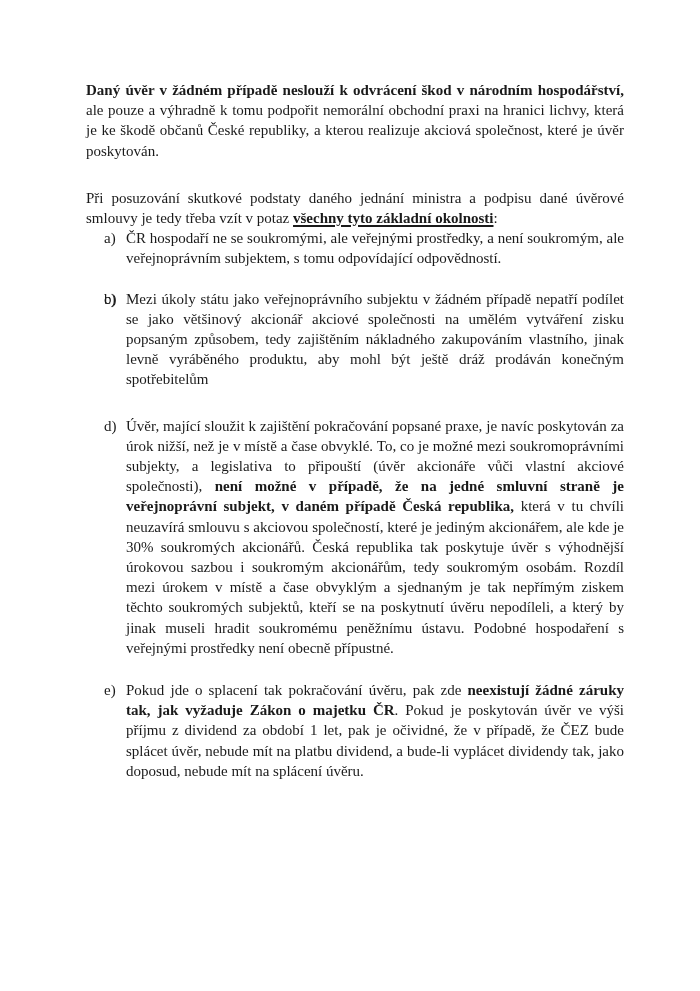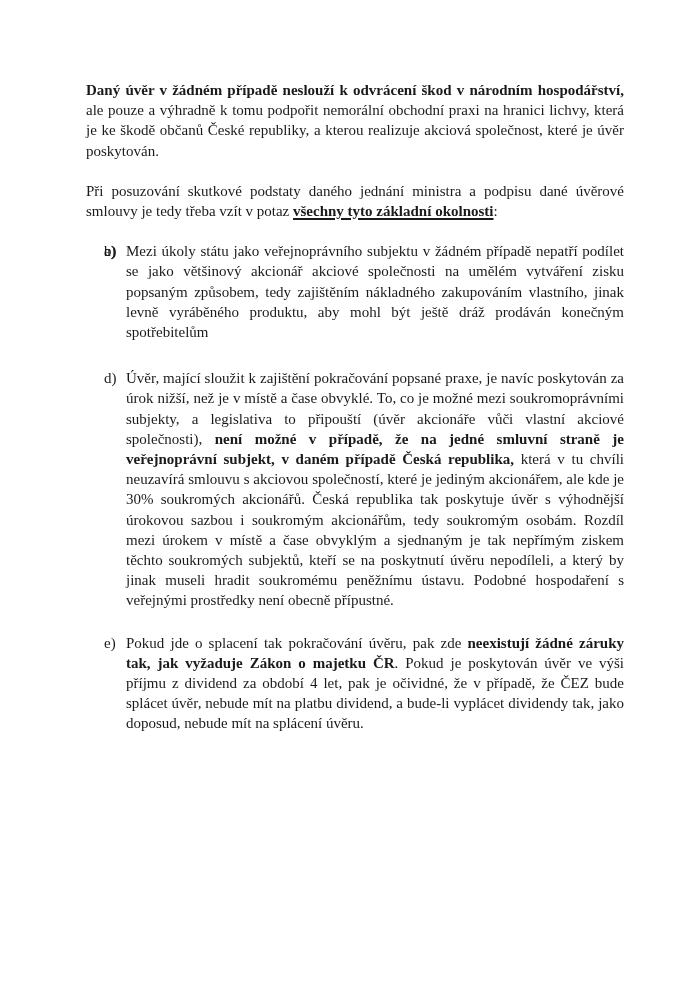--- a/index.html
+++ b/index.html
@@ -3,51 +3,52 @@
 <meta charset="utf-8">
 <style>
   html, body { margin: 0; padding: 0; background: #ffffff; }
   body { width: 700px; height: 991px; overflow: hidden; position: relative; }
   .page {
     position: absolute; left: 86px; top: 80px; width: 538px;
     font-family: "Liberation Serif", serif; font-size: 15px; line-height: 20.2px;
     color: #1a1a1a; text-align: justify;
   }
   p { margin: 0; }
-  .para1 { margin-bottom: 20px; }
+  .para1 { margin-bottom: 27px; }
   .para2 { margin-bottom: 0; }
   b { font-weight: bold; }
   .u { text-decoration: underline; text-decoration-thickness: 2px; text-underline-offset: 2px; }
   ol.items { list-style: none; margin: 0; padding: 0; }
   ol.items li { position: relative; padding-left: 40px; margin-bottom: 20px; }
   ol.items li .lbl { position: absolute; left: 18px; top: 0; }
   ol.items li.item-c { margin-bottom: 26px; }
   ol.items li.item-d { margin-bottom: 22px; }
 </style>
 </head>
 <body>
 
 <div class="page">
   <p class="para1"><b>Daný úvěr v žádném případě neslouží k odvrácení škod v národním hospodářství,</b><span> ale pouze a výhradně k tomu podpořit nemorální obchodní praxi na hranici lichvy, která je ke škodě občanů České republiky, a kterou realizuje akciová společnost, které je úvěr poskytován.</span></p>
 
   <p class="para2"><span>Při posuzování skutkové podstaty daného jednání ministra a podpisu dané úvěrové smlouvy je tedy třeba vzít v potaz </span><b class="u">všechny tyto základní okolnosti</b><span>:</span></p>
 
   <ol class="items">
     <li class="item-a">
       <span class="lbl">a)</span>
+      <span>ČR hospodaří ne se soukromými, ale veřejnými prostředky, a není soukromým, ale veřejnoprávním subjektem, s tomu odpovídající odpovědností.</span>
     </li>
     <li class="item-b">
       <span class="lbl">b)</span>
     </li>
     <li class="item-c">
       <span class="lbl">c)</span>
       <span>Mezi úkoly státu jako veřejnoprávního subjektu v žádném případě nepatří podílet se jako většinový akcionář akciové společnosti na umělém vytváření zisku popsaným způsobem, tedy zajištěním nákladného zakupováním vlastního, jinak levně vyráběného produktu, aby mohl být ještě dráž prodáván konečným spotřebitelům</span>
     </li>
     <li class="item-d">
       <span class="lbl">d)</span>
       <span>Úvěr, mající sloužit k zajištění pokračování popsané praxe, je navíc poskytován za úrok nižší, než je v místě a čase obvyklé. To, co je možné mezi soukromoprávními subjekty, a legislativa to připouští (úvěr akcionáře vůči vlastní akciové společnosti), </span><b>není možné v případě, že na jedné smluvní straně je veřejnoprávní subjekt, v daném případě Česká republika,</b><span> která v tu chvíli neuzavírá smlouvu s akciovou společností, které je jediným akcionářem, ale kde je 30% soukromých akcionářů. Česká republika tak poskytuje úvěr s výhodnější úrokovou sazbou i soukromým akcionářům, tedy soukromým osobám. Rozdíl mezi úrokem v místě a čase obvyklým a sjednaným je tak nepřímým ziskem těchto soukromých subjektů, kteří se na poskytnutí úvěru nepodíleli, a který by jinak museli hradit soukromému peněžnímu ústavu. Podobné hospodaření s veřejnými prostředky není obecně přípustné.</span>
     </li>
     <li class="item-e">
       <span class="lbl">e)</span>
-      <span>Pokud jde o splacení tak pokračování úvěru, pak zde </span><b>neexistují žádné záruky tak, jak vyžaduje Zákon o majetku ČR</b><span>. Pokud je poskytován úvěr ve výši příjmu z dividend za období 4 let, pak je očividné, že v případě, že ČEZ bude splácet úvěr, nebude mít na platbu dividend, a bude-li vyplácet dividendy tak, jako doposud, nebude mít na splácení úvěru.</span>
+      <span>Pokud jde o splacení tak pokračování úvěru, pak zde </span><b>neexistují žádné záruky tak, jak vyžaduje Zákon o majetku ČR</b><span>. Pokud je poskytován úvěr ve výši příjmu z dividend za období 1 let, pak je očividné, že v případě, že ČEZ bude splácet úvěr, nebude mít na platbu dividend, a bude-li vyplácet dividendy tak, jako doposud, nebude mít na splácení úvěru.</span>
     </li>
   </ol>
 </div>
 
 </body></html>

